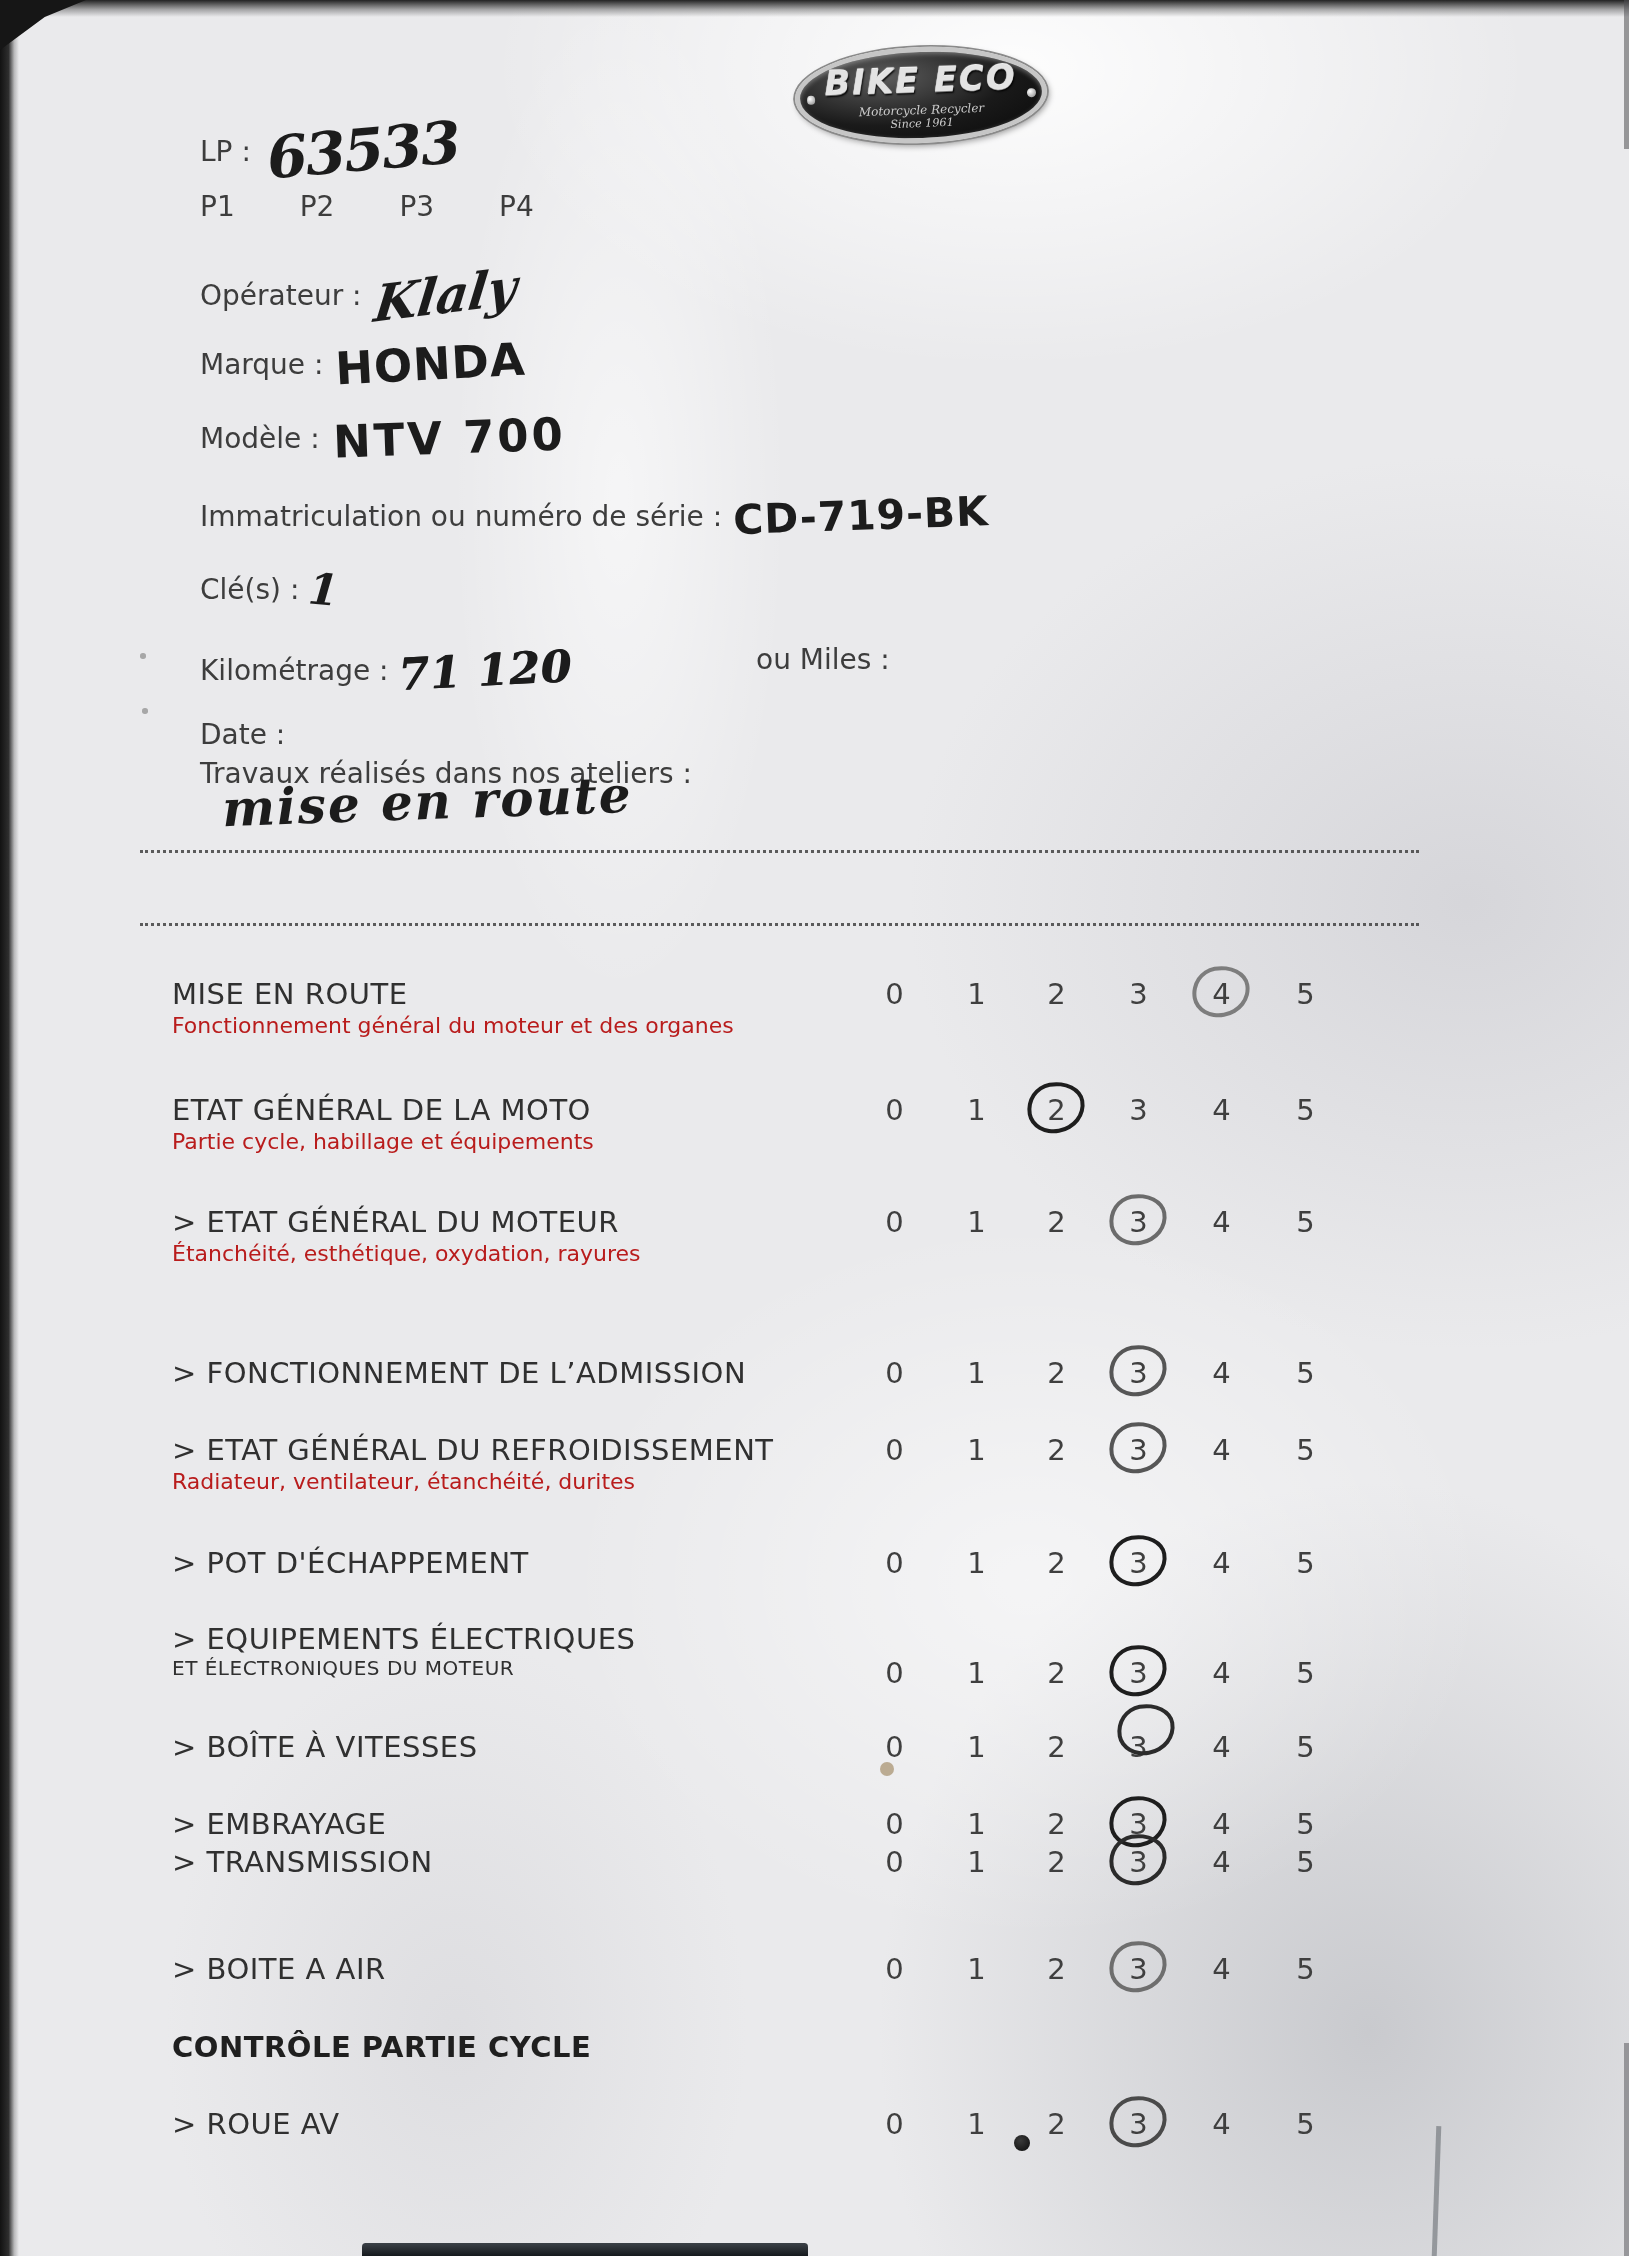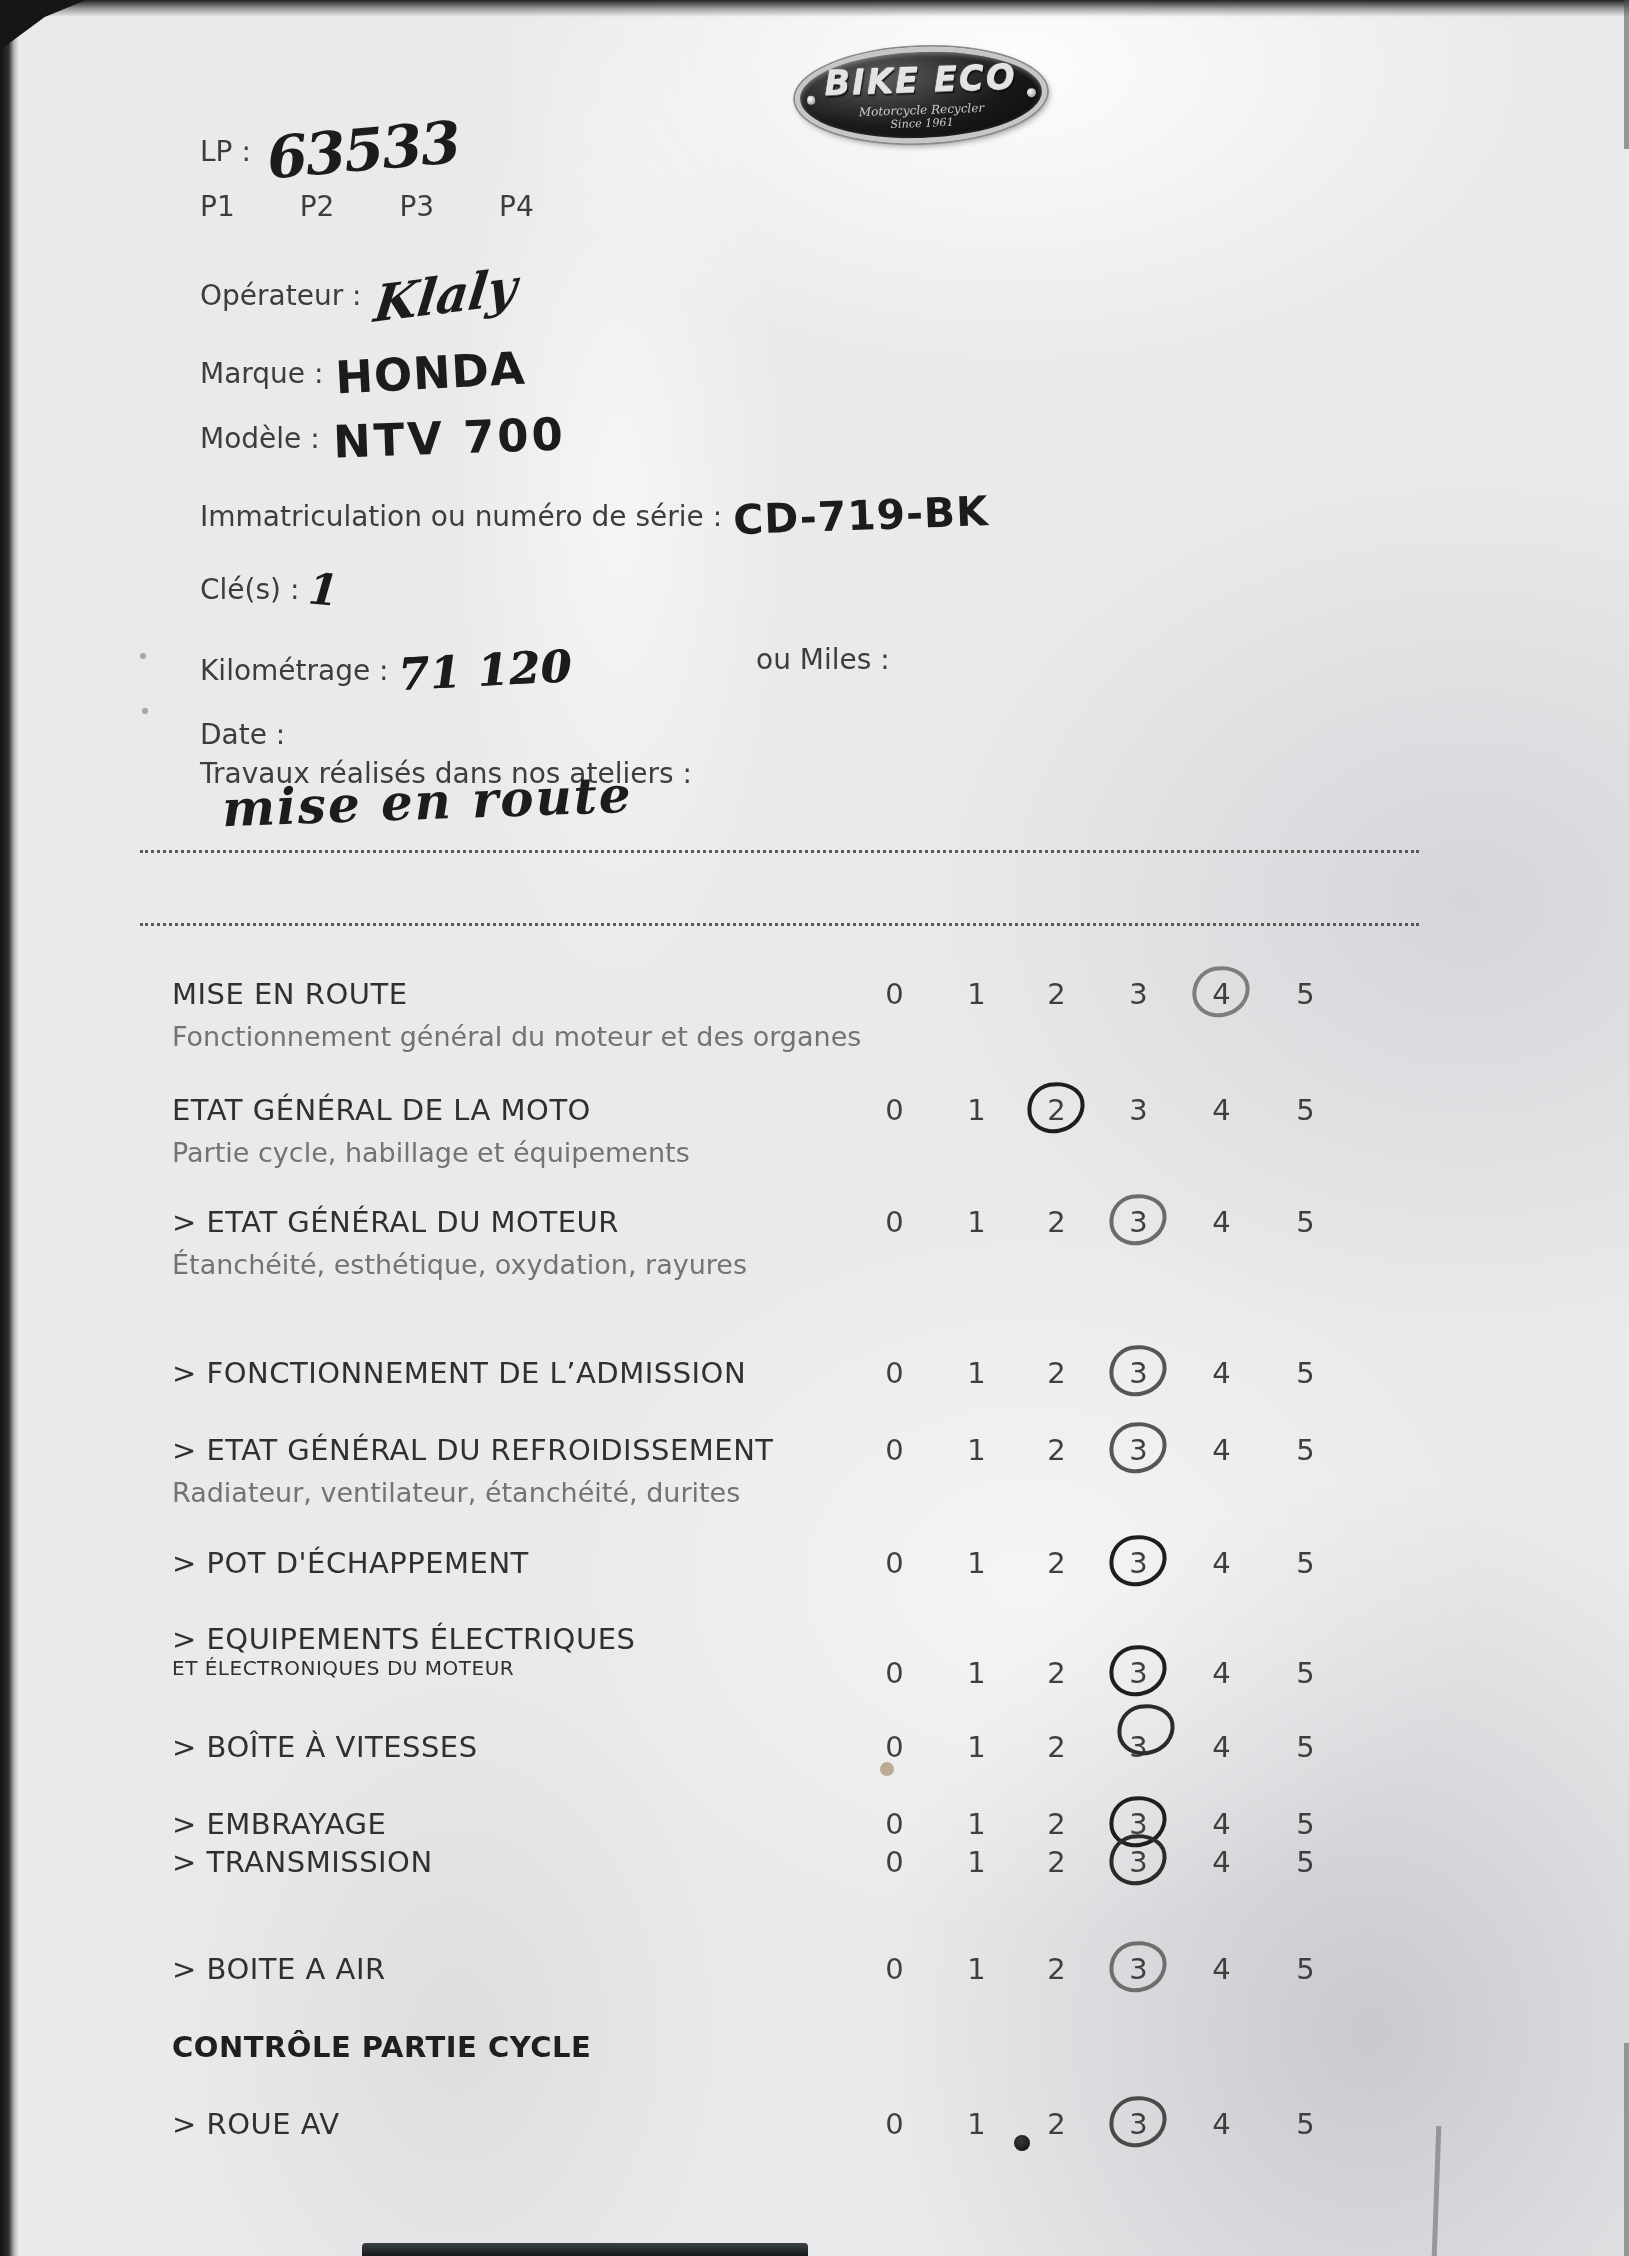--- a/index.html
+++ b/index.html
@@ -60,21 +60,21 @@
   .hw-reg{font-size:41px;margin-left:11.2px;transform:rotate(-2deg) translateY(3.7px);letter-spacing:0.9px;}
   .hw-keys{font-size:43px;margin-left:9.3px;transform:rotate(5deg) translateY(5.6px);}
   .hw-km{font-size:44px;margin-left:9.3px;transform:rotate(-3deg) translateY(5.6px);letter-spacing:0.9px;
     text-shadow:0.9px 0 0 #1c1c1c;}
   .hw-works{left:222px;top:777px;font-size:50px;transform:rotate(-2deg);letter-spacing:1.9px;}
   .dotline{position:absolute;height:0;border-bottom:3.7px dotted rgba(55,55,55,.8);}
   
   .crow{position:absolute;left:0;width:100%;height:75px;}
   .crow .lbl{position:absolute;left:172px;top:0;font-size:29px;color:#303030;letter-spacing:0.5px;white-space:nowrap;}
   .crow .lbl2{position:absolute;left:172px;top:34px;font-size:20px;color:#303030;letter-spacing:0.5px;white-space:nowrap;}
-  .crow .sub{position:absolute;left:172px;top:44px;font-size:27px;color:#737373;white-space:nowrap;}
+  .crow .sub{position:absolute;left:172px;top:36px;font-size:22px;color:#b91c1c;white-space:nowrap;}
   .crow .num{position:absolute;width:41px;text-align:center;font-size:29px;color:#3f3f3f;}
   .crow .circle{position:absolute;width:58px;height:51px;border:4.2px solid #222;box-sizing:border-box;
     border-radius:46% 54% 52% 48% / 54% 46% 54% 46%;transform:rotate(-10deg);}
   .section-h{position:absolute;left:172px;font-size:29px;font-weight:bold;color:#1f1f1f;letter-spacing:0.5px;}
 </style>
 </head>
 <body>
 
 <div class="page">
   <div class="abs bg-grad"></div>
@@ -105,21 +105,21 @@
   <div class="fline pages" style="top:190px">
     <span>P1</span>
     <span>P2</span>
     <span>P3</span>
     <span>P4</span>
   </div>
   <div class="fline" style="top:263px">
     <span>Opérateur :</span>
     <span class="hand hw-op">Klaly</span>
   </div>
-  <div class="fline" style="top:345px">
+  <div class="fline" style="top:336px">
     <span>Marque :</span>
     <span class="hand-caps hw-brand">HONDA</span>
   </div>
   <div class="fline" style="top:410px">
     <span>Modèle :</span>
     <span class="hand-caps hw-model">NTV 700</span>
   </div>
   <div class="fline" style="top:492px">
     <span>Immatriculation ou numéro de série :</span>
     <span class="hand-caps hw-reg">CD-719-BK</span>

